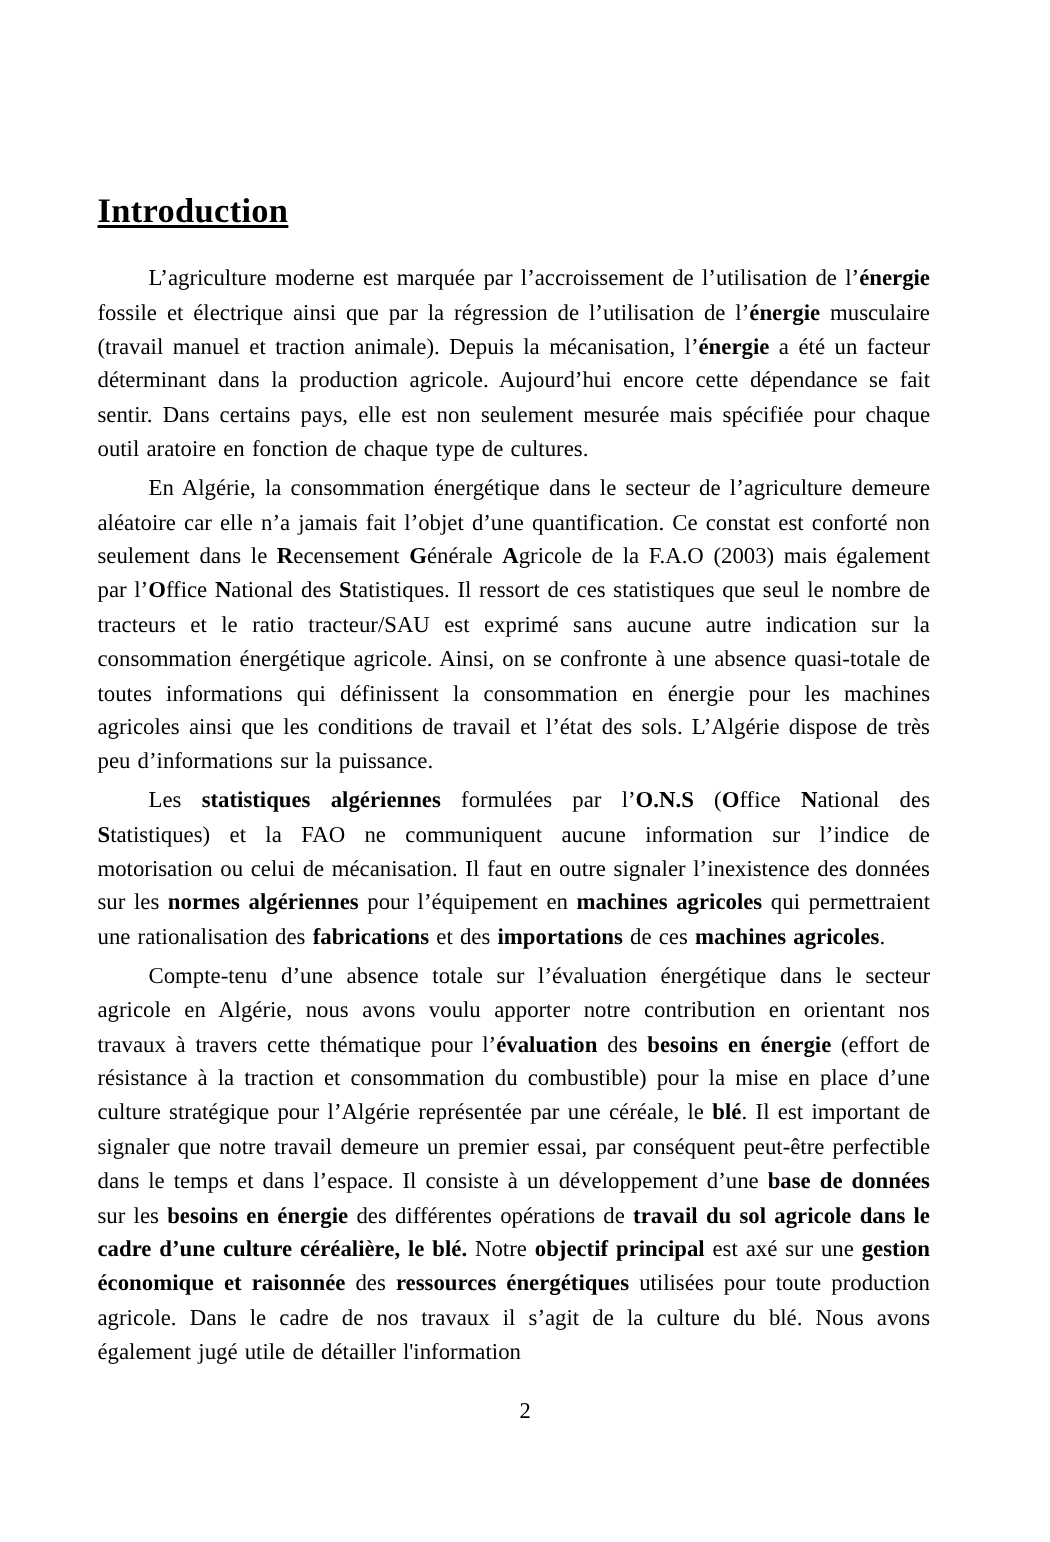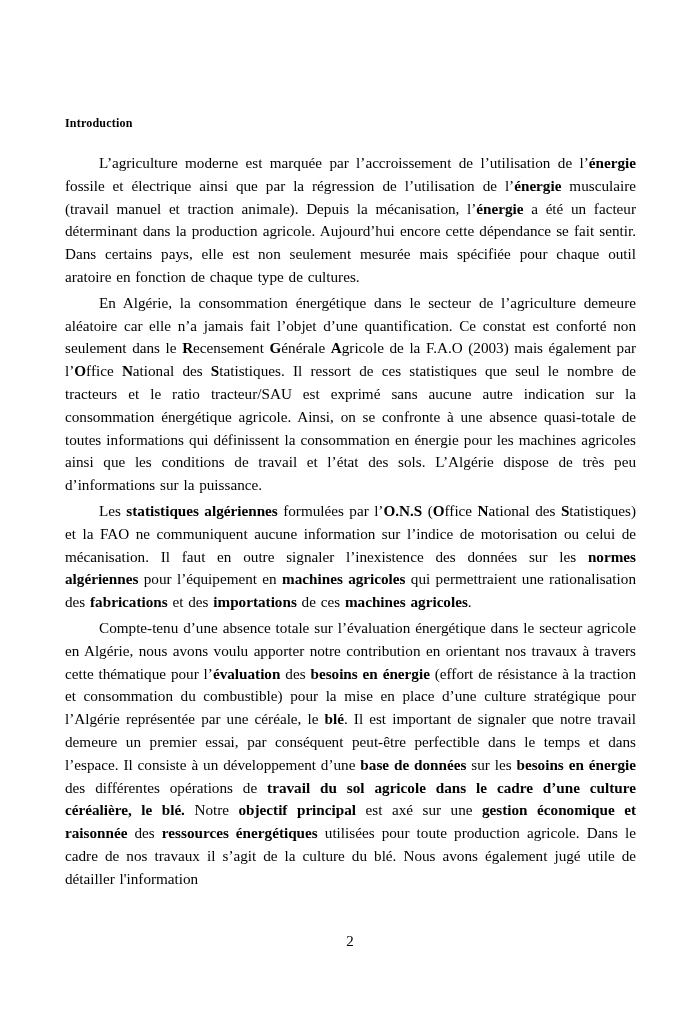--- a/index.html
+++ b/index.html
@@ -19,27 +19,28 @@
     position: absolute;
     top: 0;
     left: 0;
     width: 700px;
     height: 1028px;
     box-sizing: border-box;
     padding: 116px 64px 0 65px;
     background: #ffffff;
   }
   .doc-title {
-    font-size: 12px;
+    font-size: 23px;
     font-weight: bold;
-    margin: 0 0 21px 0;
+    margin: 12px 0 21px 0;
     letter-spacing: 0.2px;
+    text-decoration: underline;
   }
   .doc-body p.para {
-    margin: 0 0 3px 0;
+    margin: 0 16px 3px 0;
     font-size: 15.2px;
     line-height: 22.8px;
     text-align: justify;
     text-indent: 34px;
     word-spacing: 1px;
   }
   .doc-body p.para b {
     font-weight: bold;
   }
   .page-number {

